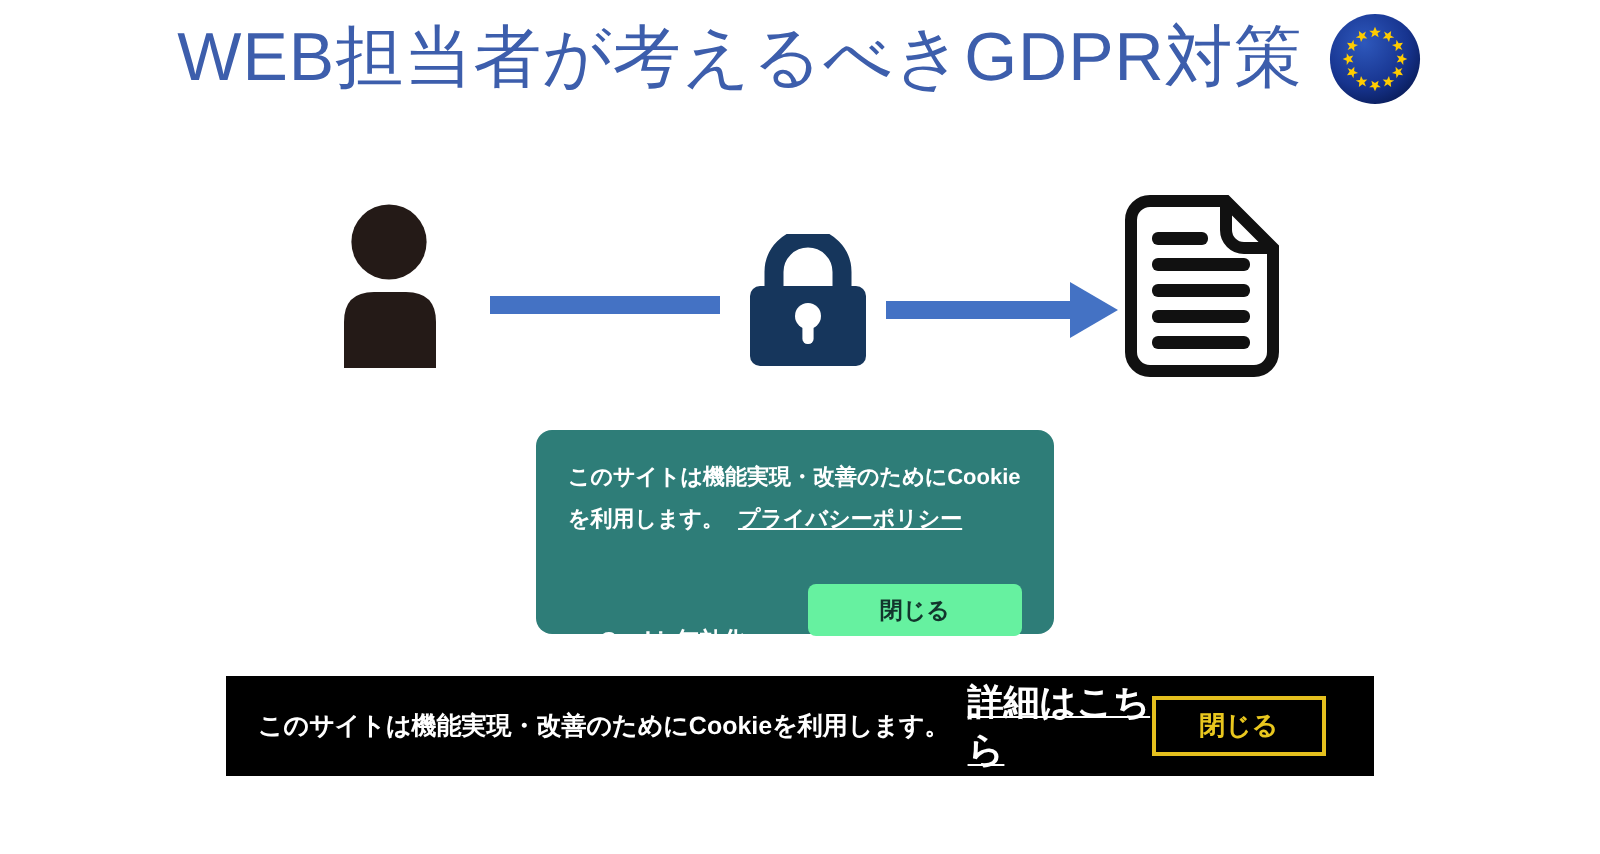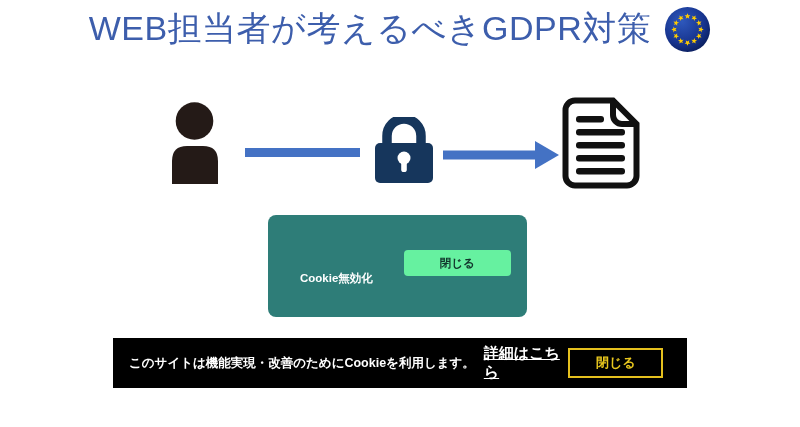--- a/index.html
+++ b/index.html
@@ -36,21 +36,21 @@
   .dialog-close-btn { width:107px; height:26px; background:#66F1A0; color:#12352C;
     font-family:inherit; font-weight:700; font-size:11.5px; border:none; border-radius:4px; cursor:pointer; }
 
   
   .cookie-bar {
     position:absolute; left:113px; top:338px; width:574px; height:50px;
     background:#000000; display:flex; align-items:center; box-sizing:border-box;
     padding:0 24px 0 16px; color:#ffffff;
   }
   .bar-msg { font-size:12.5px; font-weight:600; white-space:nowrap; }
-  .details-link { color:#ffffff; text-decoration:underline; margin-left:9px; font-weight:600; font-size:15px; }
+  .details-link { color:#ffffff; text-decoration:underline; margin-left:9px; font-weight:600; font-size:18px; }
   .bar-spacer { flex:1; }
   .bar-close-btn { width:101px; height:30px; background:transparent; border:2px solid #E5C01E;
     color:#E9C71E; font-family:inherit; font-weight:700; font-size:13px; cursor:pointer; box-sizing:border-box; }
 </style>
 </head>
 <body>
 
 <div class="slide">
 
   <div class="title-row">
@@ -106,20 +106,21 @@
       <path d="M51,3.5 V18 a9,9 0 0 0 9,9 H74.5" fill="none" stroke="#111111" stroke-width="6"></path>
       <rect x="14" y="19" width="28" height="6.5" rx="3" fill="#111111"></rect>
       <rect x="14" y="32" width="49" height="6.5" rx="3" fill="#111111"></rect>
       <rect x="14" y="45" width="49" height="6.5" rx="3" fill="#111111"></rect>
       <rect x="14" y="58" width="49" height="6.5" rx="3" fill="#111111"></rect>
       <rect x="14" y="71" width="49" height="6.5" rx="3" fill="#111111"></rect>
     </svg>
   </div>
 
   <div class="cookie-dialog">
+    <div class="dialog-msg"><span>このサイトは機能実現・改善のためにCookieを利用します。</span><a href="#" class="privacy-link">プライバシーポリシー</a></div>
     <div class="dialog-buttons">
       <button class="dialog-text-btn">Cookie無効化</button>
       <button class="dialog-close-btn">閉じる</button>
     </div>
   </div>
 
   <div class="cookie-bar">
     <span class="bar-msg">このサイトは機能実現・改善のためにCookieを利用します。</span>
     <a href="#" class="details-link">詳細はこちら</a>
     <span class="bar-spacer"></span>

